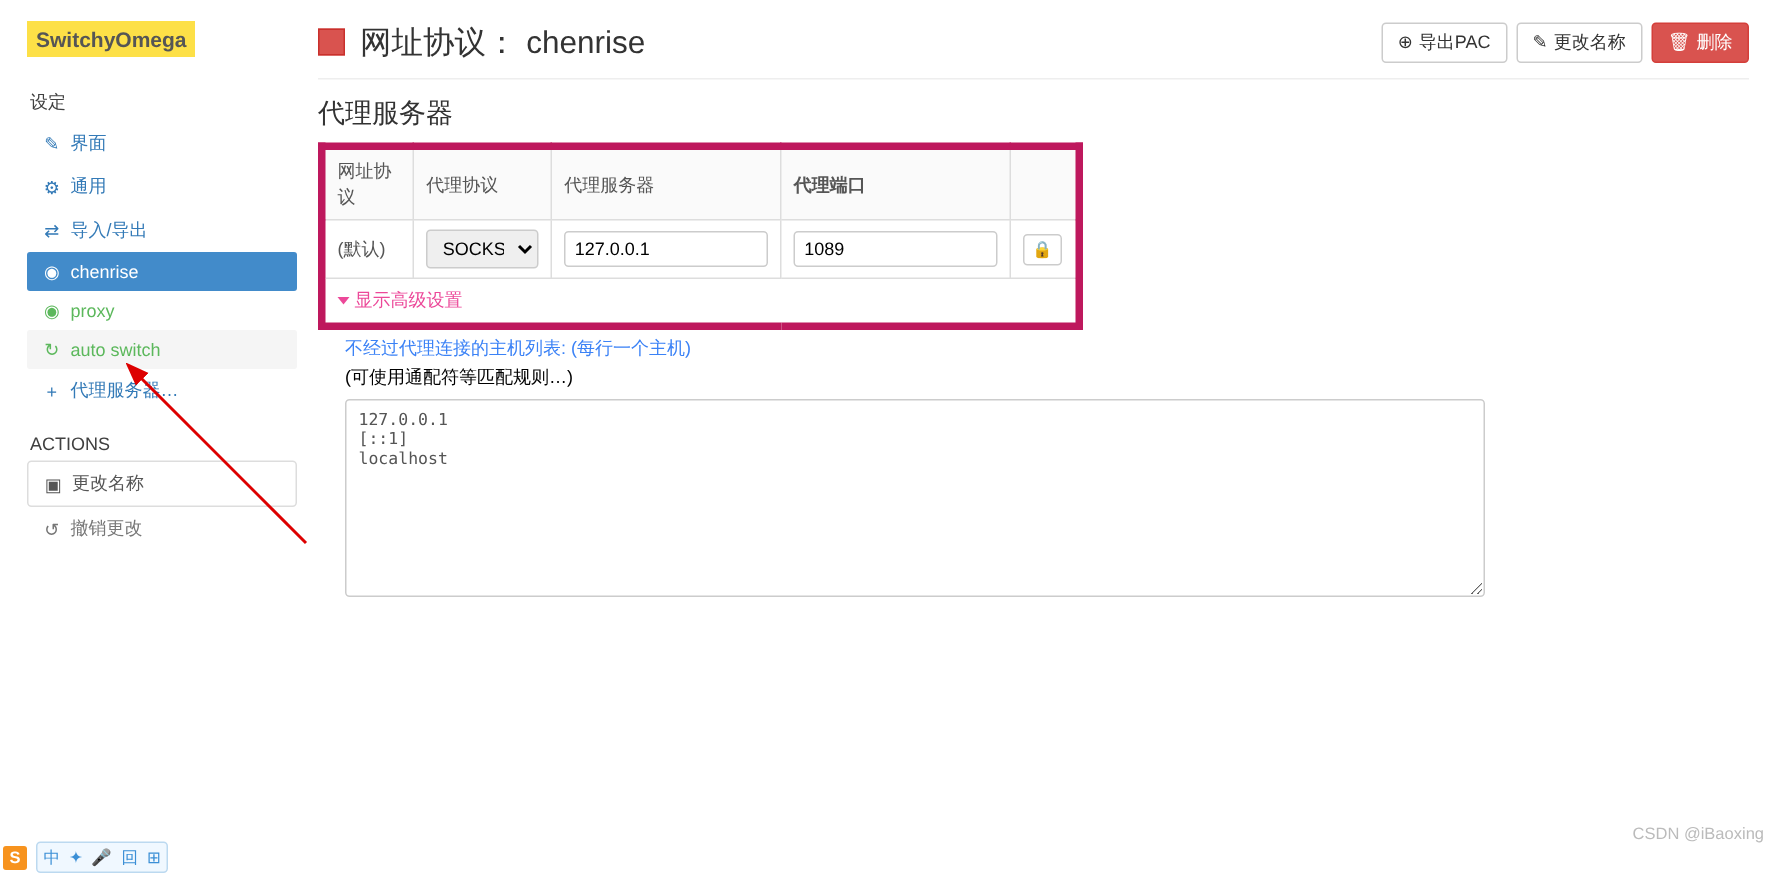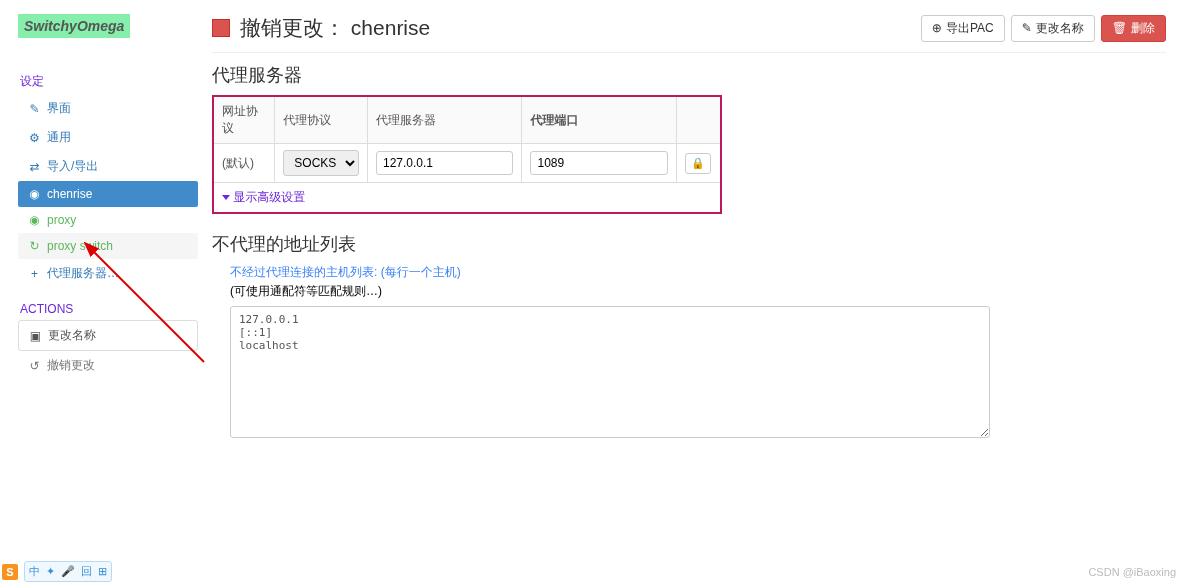--- a/index.html
+++ b/index.html
@@ -1,49 +1,49 @@
 <!DOCTYPE html>
 <html><head>
 <meta charset="utf-8">
 <style>
 * { box-sizing: border-box; margin: 0; padding: 0; }
 body { font-family: -apple-system, "Helvetica Neue", Arial, sans-serif; font-size: 13px; color: #333; background: #fff; width: 1184px; height: 584px; position: relative; }
 .container { display: flex; padding: 14px 18px 0 18px; }
 .sidebar { width: 180px; flex-shrink: 0; }
-.app-title { background: #86efac; padding: 4px 6px; font-size: 14px; font-weight: bold; display: inline-block; margin-bottom: 25px; color: #555; font-style: italic; }
-.section-label { font-size: 12px; color: #6d28d9; padding: 4px 2px; margin-top: 6px; }
+.app-title { background: #fde047; padding: 4px 6px; font-size: 14px; font-weight: bold; display: inline-block; margin-bottom: 12px; color: #555; }
+.section-label { font-size: 12px; color: #404040; padding: 4px 2px; margin-top: 6px; }
 .nav-item { display: flex; align-items: center; gap: 6px; padding: 6px 10px; cursor: pointer; border-radius: 2px; color: #337ab7; font-size: 12px; }
 .nav-item.green { color: #5cb85c; }
 .nav-item.active { background: #428bca; color: #fff; }
 .nav-item.autoswitch { background: #f5f5f5; color: #5cb85c; }
 .nav-icon { width: 13px; height: 13px; display: inline-flex; align-items: center; justify-content: center; }
 .boxed { border: 1px solid #ddd; border-radius: 3px; padding: 6px 10px; }
 .content { flex: 1; padding-left: 14px; }
 .page-header { display: flex; align-items: center; justify-content: space-between; border-bottom: 1px solid #eee; padding-bottom: 10px; margin-bottom: 10px; }
 .page-title { display: flex; align-items: center; gap: 10px; font-size: 21px; font-weight: 400; color: #333; }
 .color-swatch { width: 18px; height: 18px; background: #d9534f; border: 1px solid #c9302c; }
 .btn { display: inline-flex; align-items: center; gap: 4px; border: 1px solid #ccc; background: #fff; padding: 4px 10px; font-size: 12px; border-radius: 3px; cursor: pointer; color: #333; }
 .btn-danger { background: #d9534f; border-color: #d43f3a; color: #fff; }
 h3 { font-size: 18px; font-weight: 400; margin: 8px 0 8px 0; color: #333; }
-.proxy-table { border: 2px solid #be185d; border-collapse: collapse; width: 510px; }
+.proxy-table { border: 5px solid #be185d; border-collapse: collapse; width: 510px; }
 .proxy-table th, .proxy-table td { border: 1px solid #ddd; padding: 6px 8px; font-size: 12px; text-align: left; font-weight: normal; color: #555; }
 .proxy-table th { background: #fafafa; }
 .proxy-table input, .proxy-table select { width: 100%; padding: 4px 6px; border: 1px solid #ccc; border-radius: 3px; font-size: 12px; }
 .proxy-table .col-scheme { width: 60px; }
 .proxy-table .col-proto { width: 90px; }
 .proxy-table .col-server { width: 150px; }
 .proxy-table .col-port { width: 150px; font-weight: bold; }
 .proxy-table .col-lock { width: 22px; text-align: center; }
-.advanced-row td { color: #6d28d9; cursor: pointer; }
+.advanced-row td { color: #ec4899; cursor: pointer; }
 .bypass-note { font-size: 12px; color: #3b82f6; margin: 4px 0 2px 18px; }
 .bypass-link { font-size: 12px; color: #000000; margin: 0 0 6px 18px; display: inline-block; }
 .bypass-textarea { width: 760px; height: 132px; margin-left: 18px; border: 1px solid #ccc; border-radius: 3px; padding: 6px 8px; font-family: monospace; font-size: 11px; color: #555; resize: both; }
 .lock-btn { border: 1px solid #ccc; border-radius: 3px; padding: 3px 5px; background: #fff; font-size: 11px; cursor: pointer; }
 .arrow-svg { position: absolute; left: 84px; top: 242px; pointer-events: none; }
-.watermark { position: absolute; right: 8px; bottom: 6px; color: #bbb; font-size: 11px; margin-left: 16px; }
+.watermark { position: absolute; right: 8px; bottom: 22px; color: #bbb; font-size: 11px; margin-left: 16px; }
 .taskbar { position: absolute; left: 2px; bottom: 2px; display: flex; gap: 6px; align-items: center; }
 .tb-badge { width: 16px; height: 16px; background: #f7931e; border-radius: 2px; display: flex; align-items: center; justify-content: center; color: #fff; font-size: 11px; font-weight: bold; }
 .tb-group { border: 1px solid #bcd9f0; border-radius: 3px; padding: 2px 4px; display: flex; gap: 6px; align-items: center; background: #f0f8ff; }
 .tb-item { color: #3b8fd6; font-size: 11px; }
 .caret { display: inline-block; width: 0; height: 0; border-left: 4px solid transparent; border-right: 4px solid transparent; border-top: 5px solid currentColor; vertical-align: middle; }
 </style>
 </head>
 <body>
 
 <div class="container">
@@ -67,21 +67,21 @@
     <div class="nav-item active">
       <span class="nav-icon">◉</span>
       <span>chenrise</span>
     </div>
     <div class="nav-item green">
       <span class="nav-icon">◉</span>
       <span>proxy</span>
     </div>
     <div class="nav-item autoswitch">
       <span class="nav-icon">↻</span>
-      <span>proxy switch</span>
+      <span>auto switch</span>
     </div>
     <div class="nav-item">
       <span class="nav-icon">+</span>
       <span>代理服务器…</span>
     </div>
 
     <div class="section-label" style="margin-top:10px;">ACTIONS</div>
     <div class="nav-item boxed" style="color:#555;">
       <span class="nav-icon">▣</span>
       <span>更改名称</span>
@@ -90,21 +90,21 @@
       <span class="nav-icon">↺</span>
       <span>撤销更改</span>
     </div>
   </div>
 
   <div class="content">
     <div class="page-header">
       <div class="page-title">
         <span class="color-swatch"></span>
         <span>
-          <span>撤销更改：</span>
+          <span>网址协议：</span>
           <span>chenrise</span>
         </span>
       </div>
       <div style="display:flex; gap:6px;">
         <button class="btn">
           <span>⊕</span>
           <span>导出PAC</span>
         </button>
         <button class="btn">
           <span>✎</span>
@@ -138,21 +138,20 @@
         </tr>
         <tr class="advanced-row">
           <td colspan="5">
             <span class="caret"></span>
             <span>显示高级设置</span>
           </td>
         </tr>
       </tbody>
     </table>
 
-    <h3 style="margin-top:18px;">不代理的地址列表</h3>
     <div class="bypass-note">不经过代理连接的主机列表: (每行一个主机)</div>
     <a class="bypass-link">(可使用通配符等匹配规则…)</a>
     <br>
     <textarea class="bypass-textarea" style="">127.0.0.1
 [::1]
 localhost</textarea>
   </div>
 </div>
 
 <svg class="arrow-svg" width="130" height="130">

